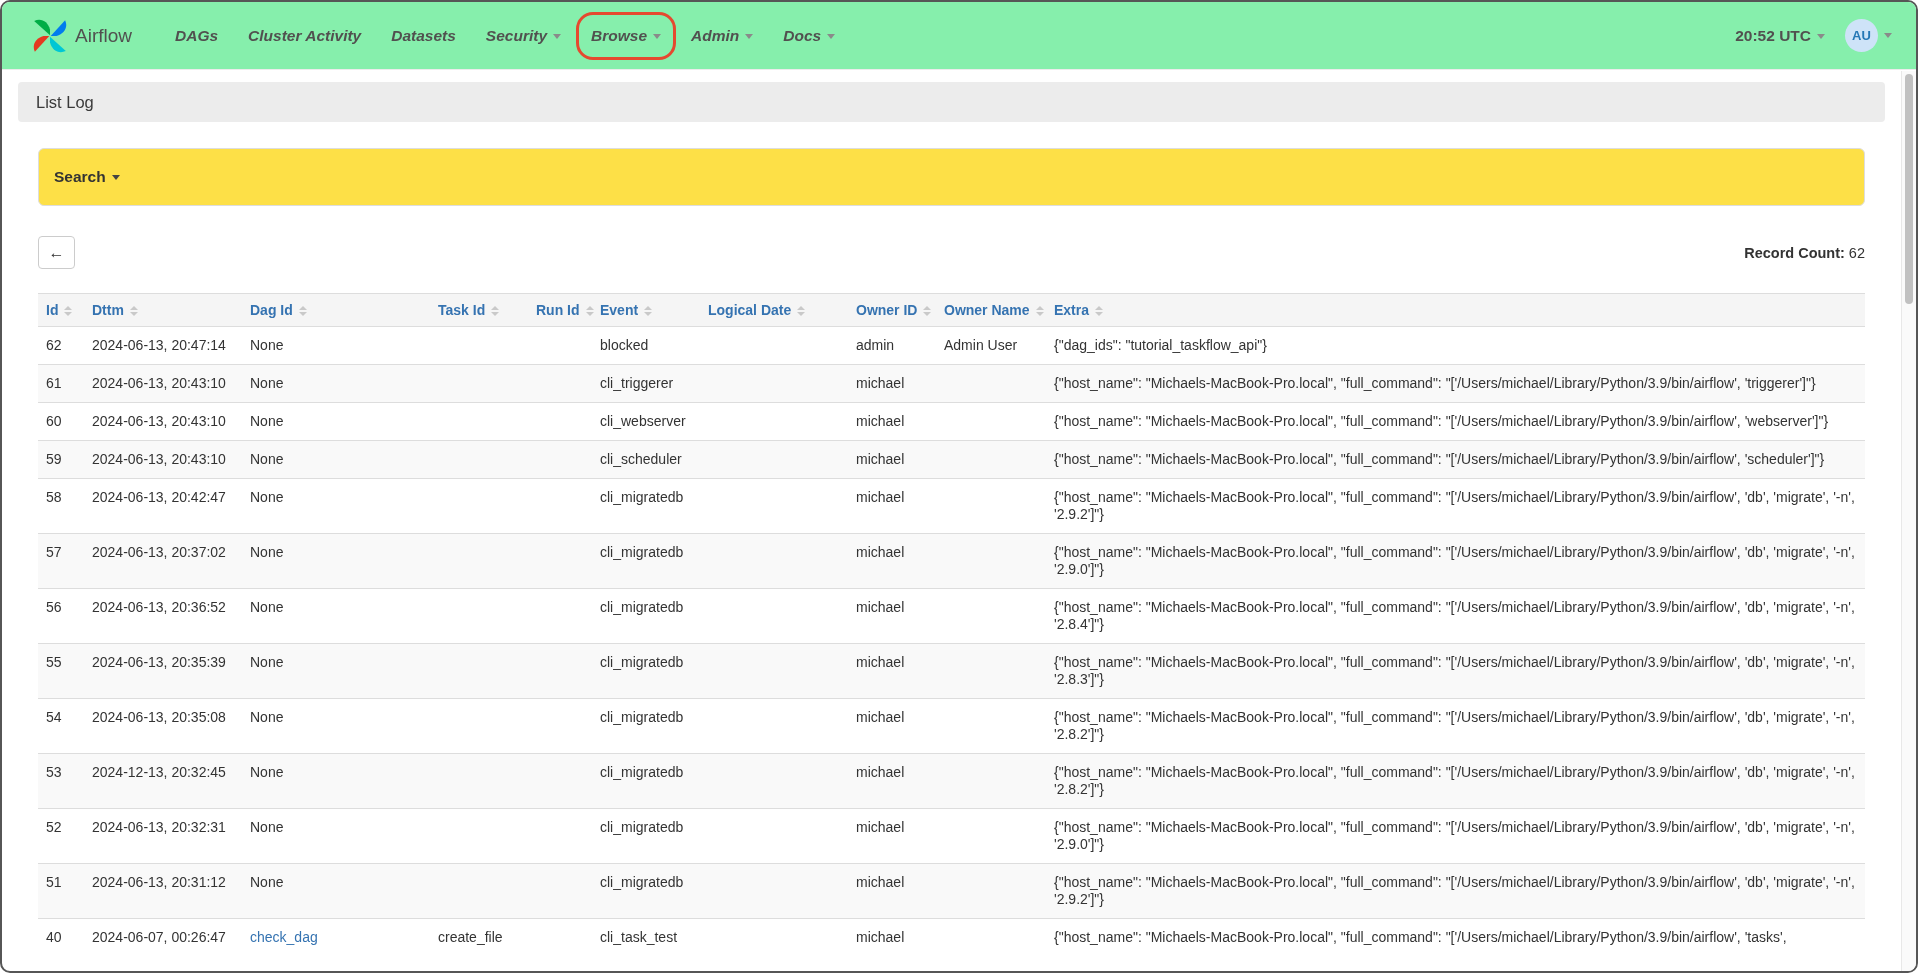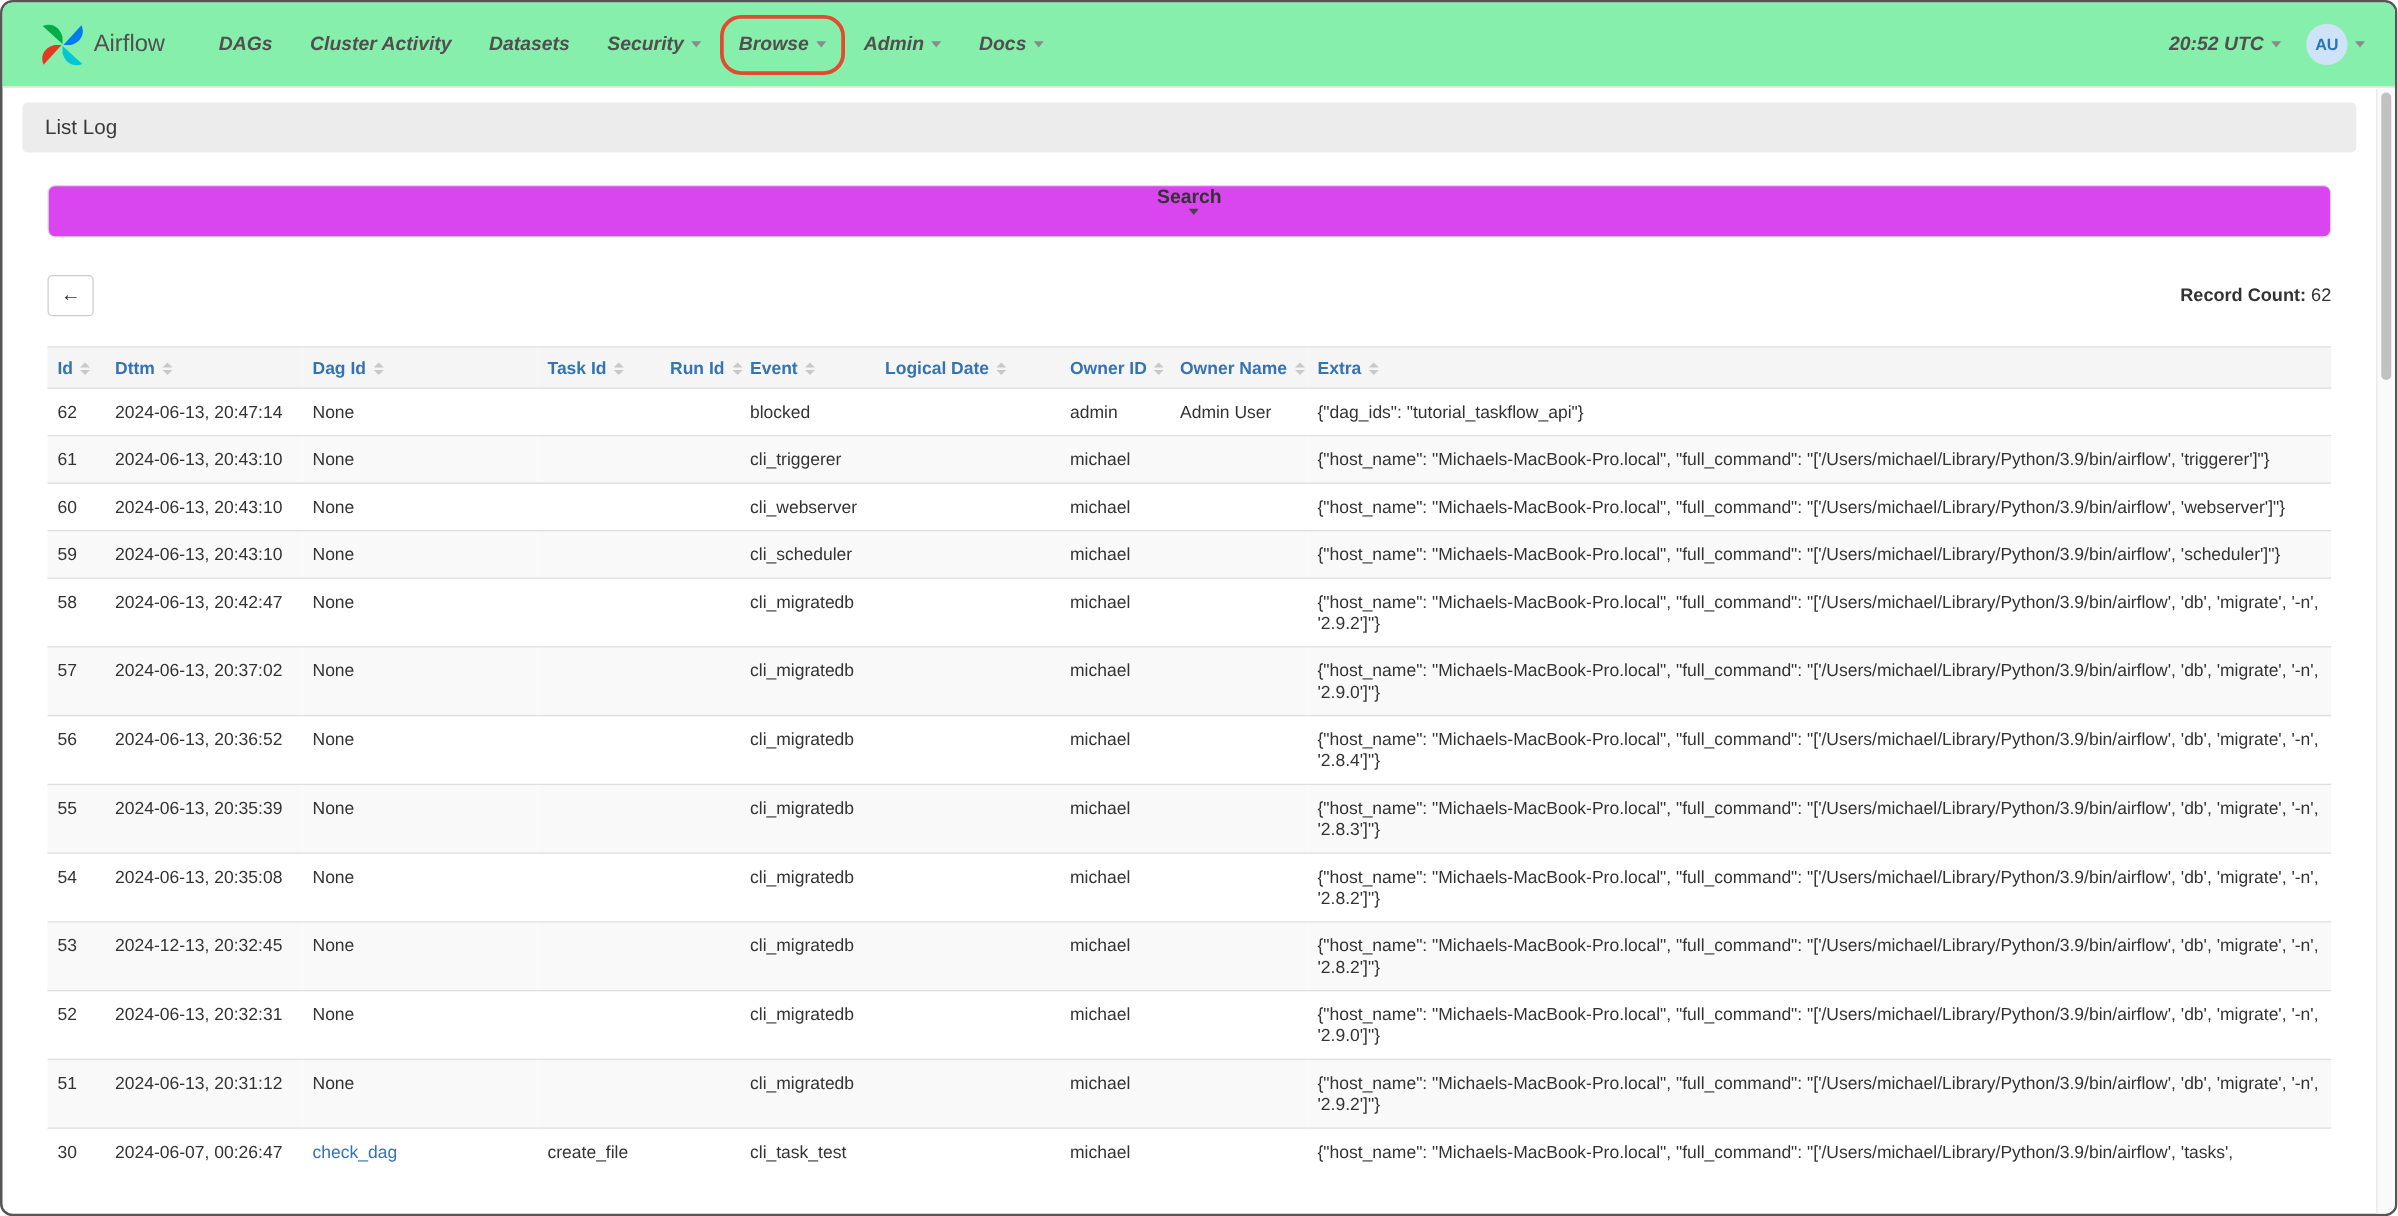--- a/index.html
+++ b/index.html
@@ -52,21 +52,21 @@
     vertical-align: middle;
   }
   .highlight-ring {
     position: absolute;
     left: 0px; right: 0px; top: -6px; bottom: -6px;
     border: 3.5px solid #e5492f;
     border-radius: 17px;
     pointer-events: none;
   }
   .nav-right { margin-left: auto; display: flex; align-items: center; gap: 20px; }
-  .clock { font-size: 15.5px; font-weight: 600; color: #51504f; cursor: pointer; white-space: nowrap; font-style: italic; }
+  .clock { font-size: 15.5px; font-weight: 600; color: #51504f; cursor: pointer; white-space: nowrap; }
   .user-menu { display: flex; align-items: center; cursor: pointer; }
   .avatar {
     width: 33px; height: 33px;
     border-radius: 50%;
     background: #cee3f8;
     color: #2577b5;
     font-weight: 700;
     font-size: 13px;
     display: flex;
     align-items: center;
@@ -82,31 +82,30 @@
     align-items: center;
     padding: 0 18px;
     font-size: 16.5px;
     color: #3a3a3a;
     margin-bottom: 26px;
   }
   .inner { padding: 0 20px; }
   .search-panel {
     border: 1px solid #ddd;
     border-radius: 6px;
-    height: 42px;
+    height: 58px;
     display: flex;
     align-items: center;
     padding: 0 15px;
     font-size: 15.5px;
     font-weight: 600;
     color: #333;
     margin-bottom: 30px;
     cursor: pointer;
-    background: #d946ef;
-    flex-direction: column;
+    background: #fde047;
   }
   .search-panel .caret { border-top-color: #444; }
   .controls {
     display: flex;
     justify-content: space-between;
     align-items: center;
     margin-bottom: 24px;
   }
   .back-btn {
     width: 37px; height: 33px;
@@ -431,21 +430,21 @@
               <td>None</td>
               <td></td>
               <td></td>
               <td>cli_migratedb</td>
               <td></td>
               <td>michael</td>
               <td></td>
               <td>{"host_name": "Michaels-MacBook-Pro.local", "full_command": "['/Users/michael/Library/Python/3.9/bin/airflow', 'db', 'migrate', '-n', '2.9.2']"}</td>
             </tr>
             <tr>
-              <td>30</td>
+              <td>40</td>
               <td>2024-06-07, 00:26:47</td>
               <td><a class="dag-link">check_dag</a></td>
               <td>create_file</td>
               <td></td>
               <td>cli_task_test</td>
               <td></td>
               <td>michael</td>
               <td></td>
               <td>{"host_name": "Michaels-MacBook-Pro.local", "full_command": "['/Users/michael/Library/Python/3.9/bin/airflow', 'tasks',</td>
             </tr>

